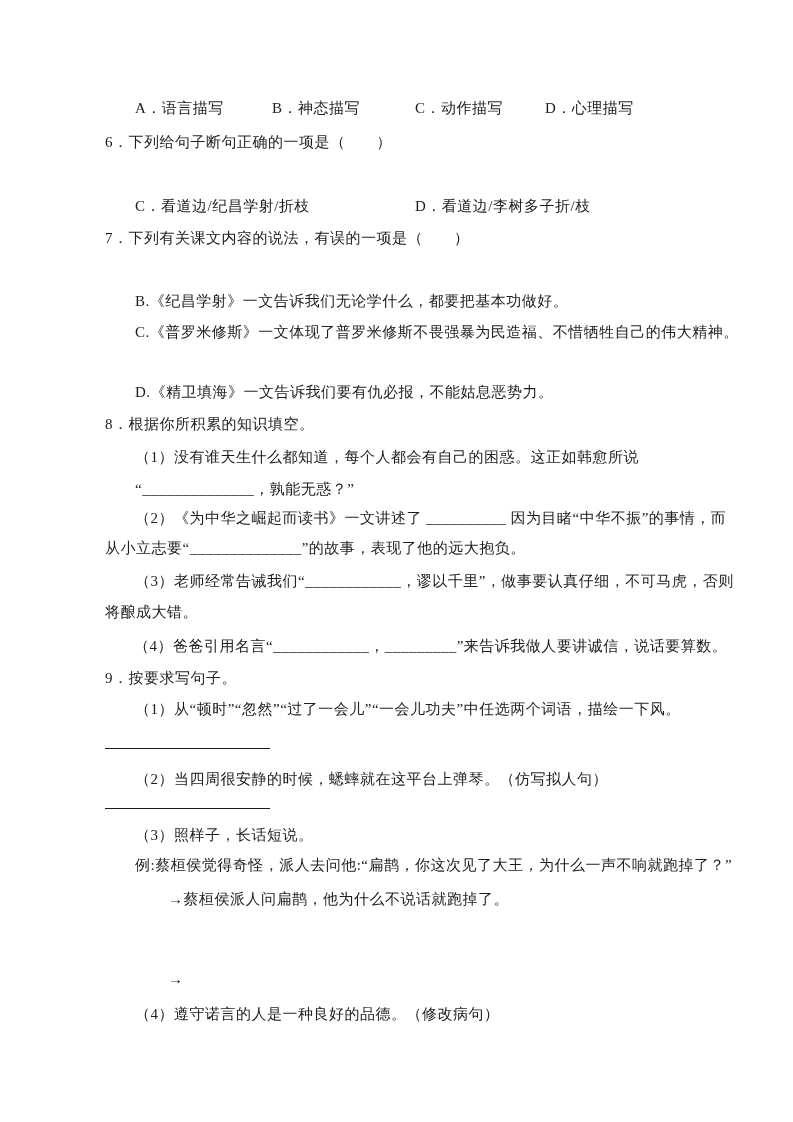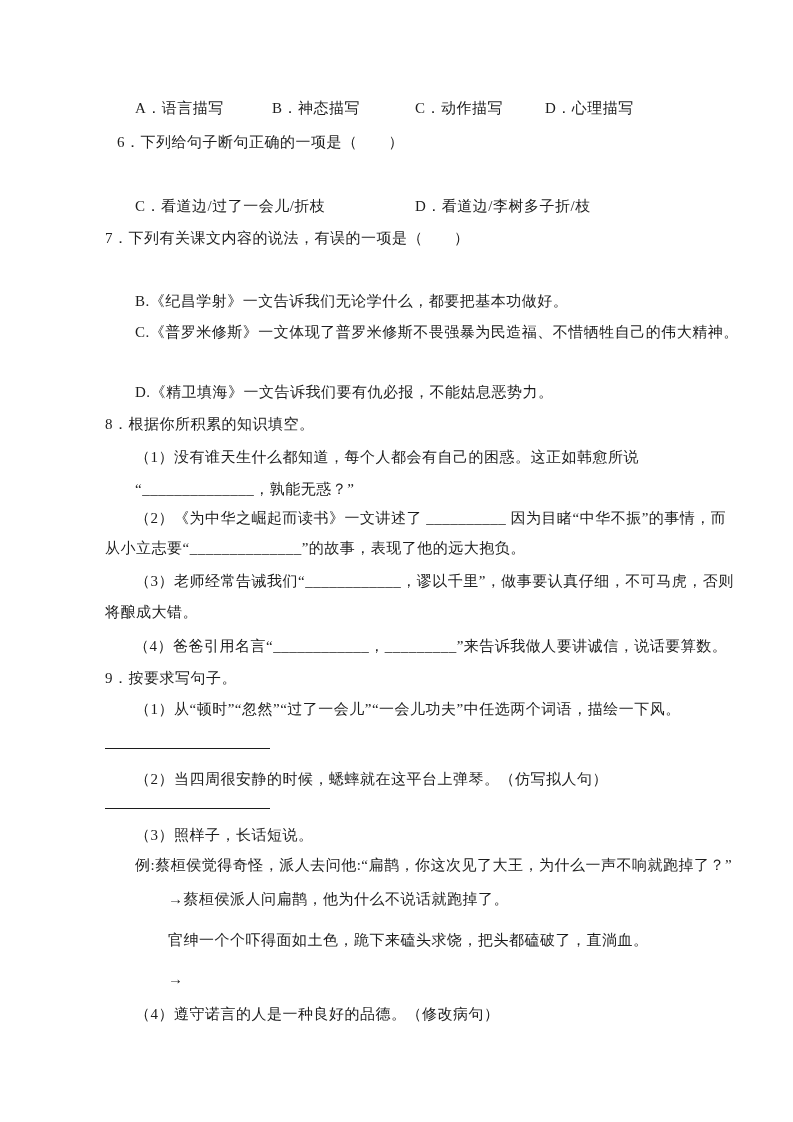--- a/index.html
+++ b/index.html
@@ -46,23 +46,23 @@
 
 <div class="page">
 
   <div class="opt-row4" style="left:135px;top:98px;">
     <span>A．语言描写</span>
     <span>B．神态描写</span>
     <span>C．动作描写</span>
     <span>D．心理描写</span>
   </div>
 
-  <div class="line" style="left:117px;top:132px;">6．下列给句子断句正确的一项是（　　）</div>
+  <div class="line" style="left:105px;top:132px;">6．下列给句子断句正确的一项是（　　）</div>
   <div class="opt-row2" style="left:135px;top:196px;">
-    <span>C．看道边/过了一会儿/折枝</span>
+    <span>C．看道边/纪昌学射/折枝</span>
     <span>D．看道边/李树多子折/枝</span>
   </div>
 
   <div class="line" style="left:105px;top:228px;">7．下列有关课文内容的说法，有误的一项是（　　）</div>
   <div class="line" style="left:135px;top:291px;">B.《纪昌学射》一文告诉我们无论学什么，都要把基本功做好。</div>
   <div class="line" style="left:135px;top:322px;">C.《普罗米修斯》一文体现了普罗米修斯不畏强暴为民造福、不惜牺牲自己的伟大精神。</div>
   <div class="line" style="left:135px;top:382px;">D.《精卫填海》一文告诉我们要有仇必报，不能姑息恶势力。</div>
 
   <div class="line" style="left:105px;top:414px;text-align:center;">8．根据你所积累的知识填空。</div>
   <div class="line" style="left:135px;top:447px;text-align:right;">（1）没有谁天生什么都知道，每个人都会有自己的困惑。这正如韩愈所说</div>
@@ -78,17 +78,16 @@
 
   <div class="answer-line" style="left:105px;top:736px;width:165px;"></div>
 
   <div class="line" style="left:135px;top:769px;">（2）当四周很安静的时候，蟋蟀就在这平台上弹琴。（仿写拟人句）</div>
 
   <div class="answer-line" style="left:105px;top:796px;width:165px;"></div>
 
   <div class="line" style="left:135px;top:825px;">（3）照样子，长话短说。</div>
   <div class="line" style="left:135px;top:855px;">例:蔡桓侯觉得奇怪，派人去问他:“扁鹊，你这次见了大王，为什么一声不响就跑掉了？”</div>
   <div class="line" style="left:168px;top:889px;">→蔡桓侯派人问扁鹊，他为什么不说话就跑掉了。</div>
-  <div class="line" style="left:168px;top:930px;">官绅一个个吓得面如土色，跪下来磕头求饶，把头都磕破了，直淌血。</div>
   <div class="line" style="left:168px;top:969px;">→</div>
   <div class="line" style="left:135px;top:1004px;">（4）遵守诺言的人是一种良好的品德。（修改病句）</div>
 
 </div>
 
 </body></html>

